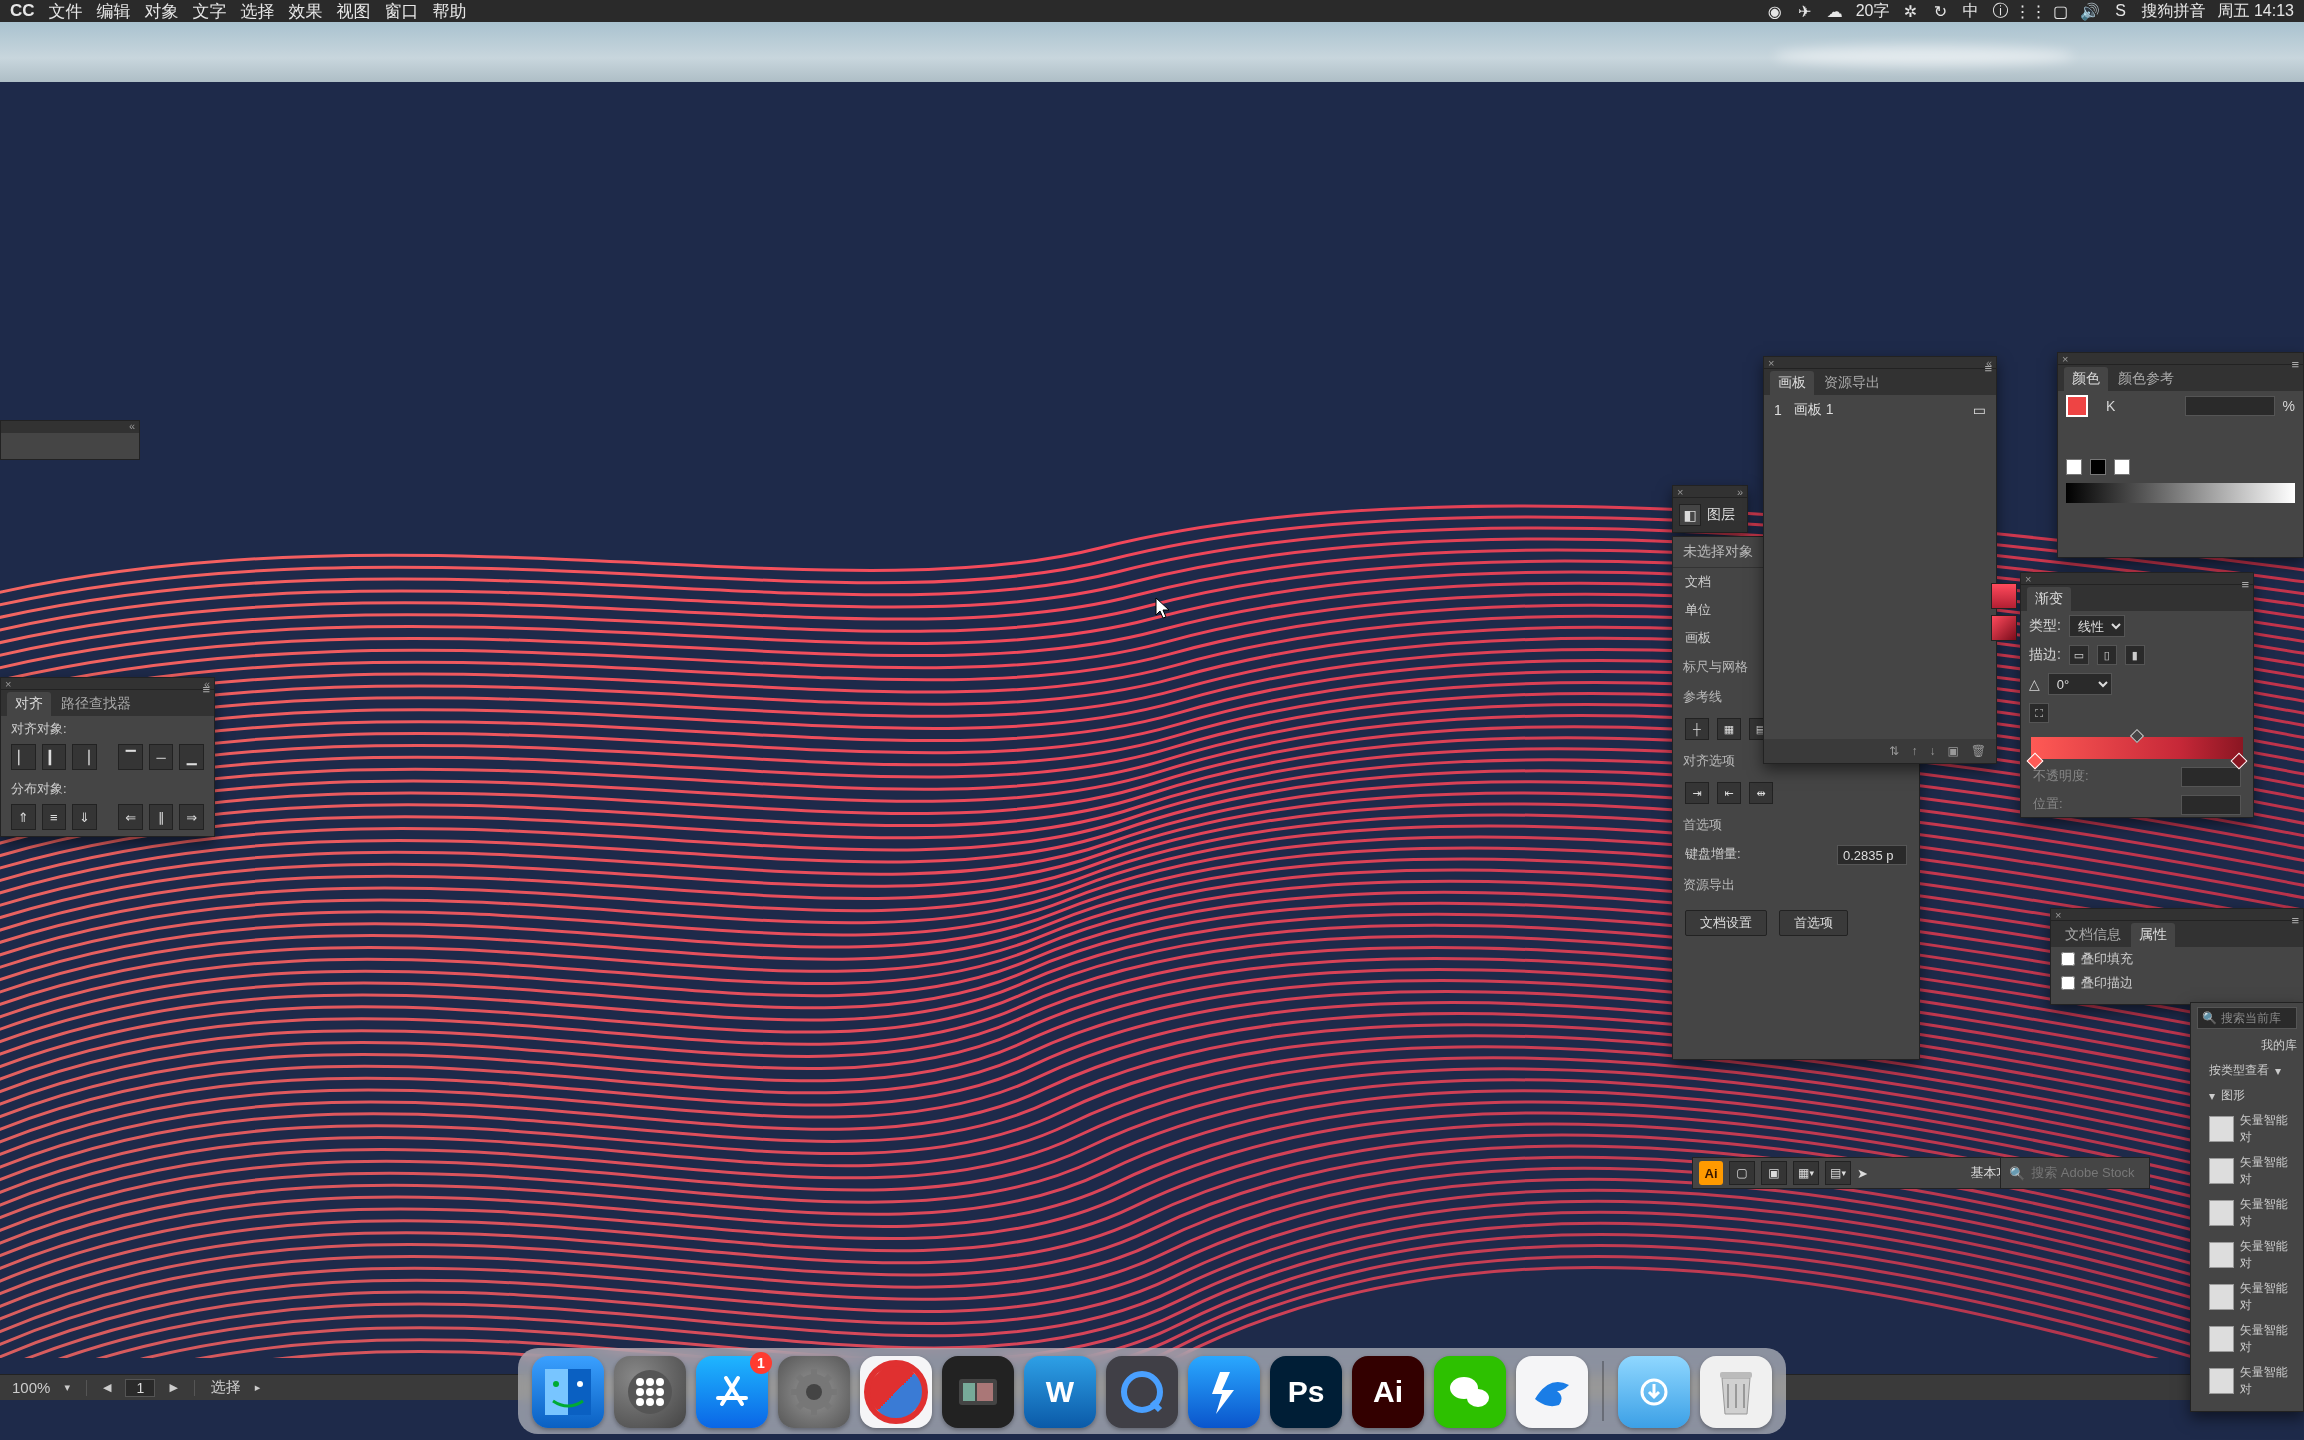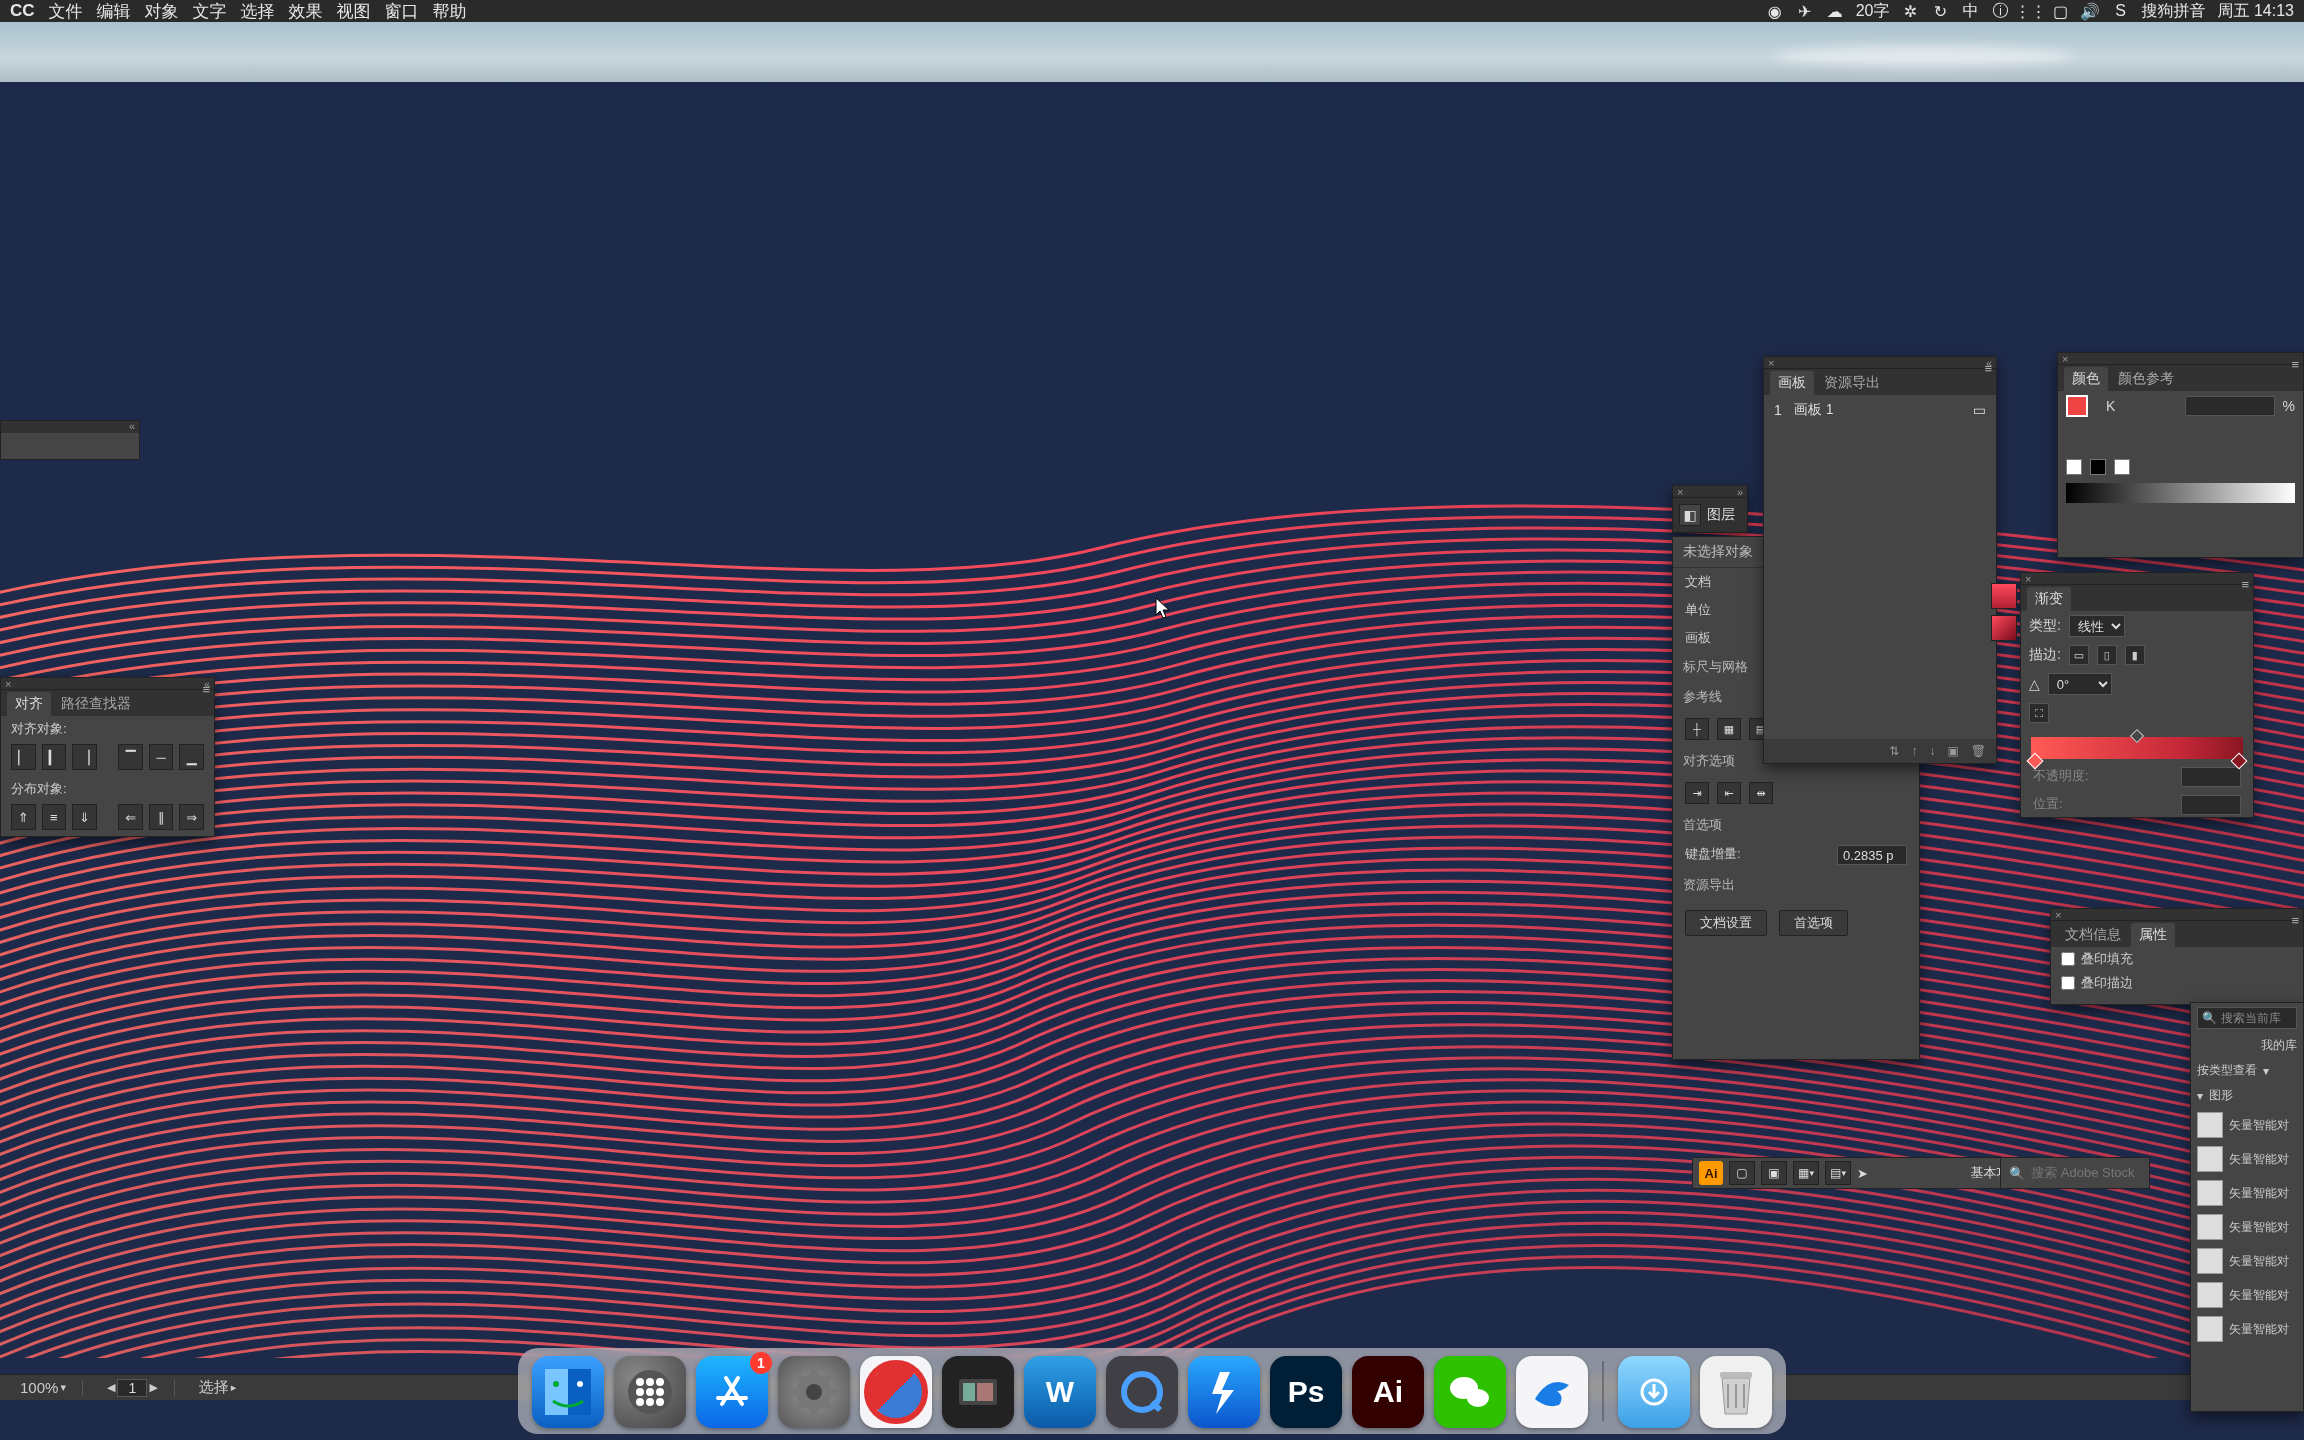--- a/index.html
+++ b/index.html
@@ -33,21 +33,21 @@
 svg.waves { position:absolute; left:0; top:0; width:2304px; height:1276px; }
 
 .cursor { position:absolute; left:1154px; top:515px; width:18px; height:24px;
   pointer-events:none; z-index:5; }
 .cursor svg { width:100%; height:100%; }
 
 
 .statusbar { position:absolute; bottom:0; left:0; width:2304px; height:26px;
   background:#3a3a3a; color:#ccc; font-size:15px; display:flex; align-items:center;
   gap:16px; padding:0 12px; border-top:1px solid #222; z-index:4;}
-.statusbar .seg { display:flex; align-items:center; gap:2px;margin-left:8px; }
+.statusbar .seg { display:flex; align-items:center; gap:14px; }
 .statusbar .divider { width:1px; height:16px; background:#555; }
 .statusbar .arrow { font-size:11px; }
 .statusbar input { background:#2a2a2a; border:1px solid #555; color:#ddd;
   font-size:14px; padding:0 4px; height:18px; width:30px; text-align:center;}
 
 
 .panel { position:absolute; background:#454545; border:1px solid #222;
   box-shadow: 0 6px 14px rgba(0,0,0,.5); color:#d6d6d6; font-size:14px;
   z-index:20; }
 .panel .tabs { height:26px; background:#323232; display:flex; align-items:flex-end; gap:2px;
@@ -132,21 +132,21 @@
   display:inline-flex;align-items:center;justify-content:center;color:#ccc;}
 
 
 .attr-panel { top: 908px; left: 2050px; width: 254px; height: 97px;}
 .attr-panel .ck{display:flex;align-items:center;gap:6px;padding:3px 10px;font-size:13px;color:#bbb;}
 
 
 .lib-panel { top: 1002px; left: 2190px; width: 114px; height: 410px;}
 .lib-panel .search{display:flex;align-items:center;gap:4px;background:#2a2a2a;height:22px;
   margin:4px 6px;border:1px solid #555;padding:0 4px;color:#888;font-size:12px;}
-.lib-panel .item{display:flex;align-items:center;gap:6px;padding:4px 6px;font-size:12px;color:#ccc;}
+.lib-panel .item{display:flex;align-items:center;gap:6px;padding:4px 6px;font-size:12px;color:#ccc;margin-left:12px;}
 .lib-panel .thumb{width:26px;height:26px;background:#ddd;border:1px solid #999;}
 
 
 .mini-toolbar { position:absolute; top:1157px; left:1692px; width:350px; height:32px;
   background:#454545;border:1px solid #222;display:flex;align-items:center;gap:6px;
   padding:0 6px;font-size:13px;color:#ddd;z-index:20;}
 .mini-toolbar .ai{width:24px;height:24px;background:#ff9a00;color:#3a1700;font-weight:700;
   display:flex;align-items:center;justify-content:center;border-radius:3px;font-size:13px;}
 .mini-toolbar .box{width:26px;height:24px;background:#353535;border:1px solid #222;
   display:flex;align-items:center;justify-content:center;font-size:12px;}

